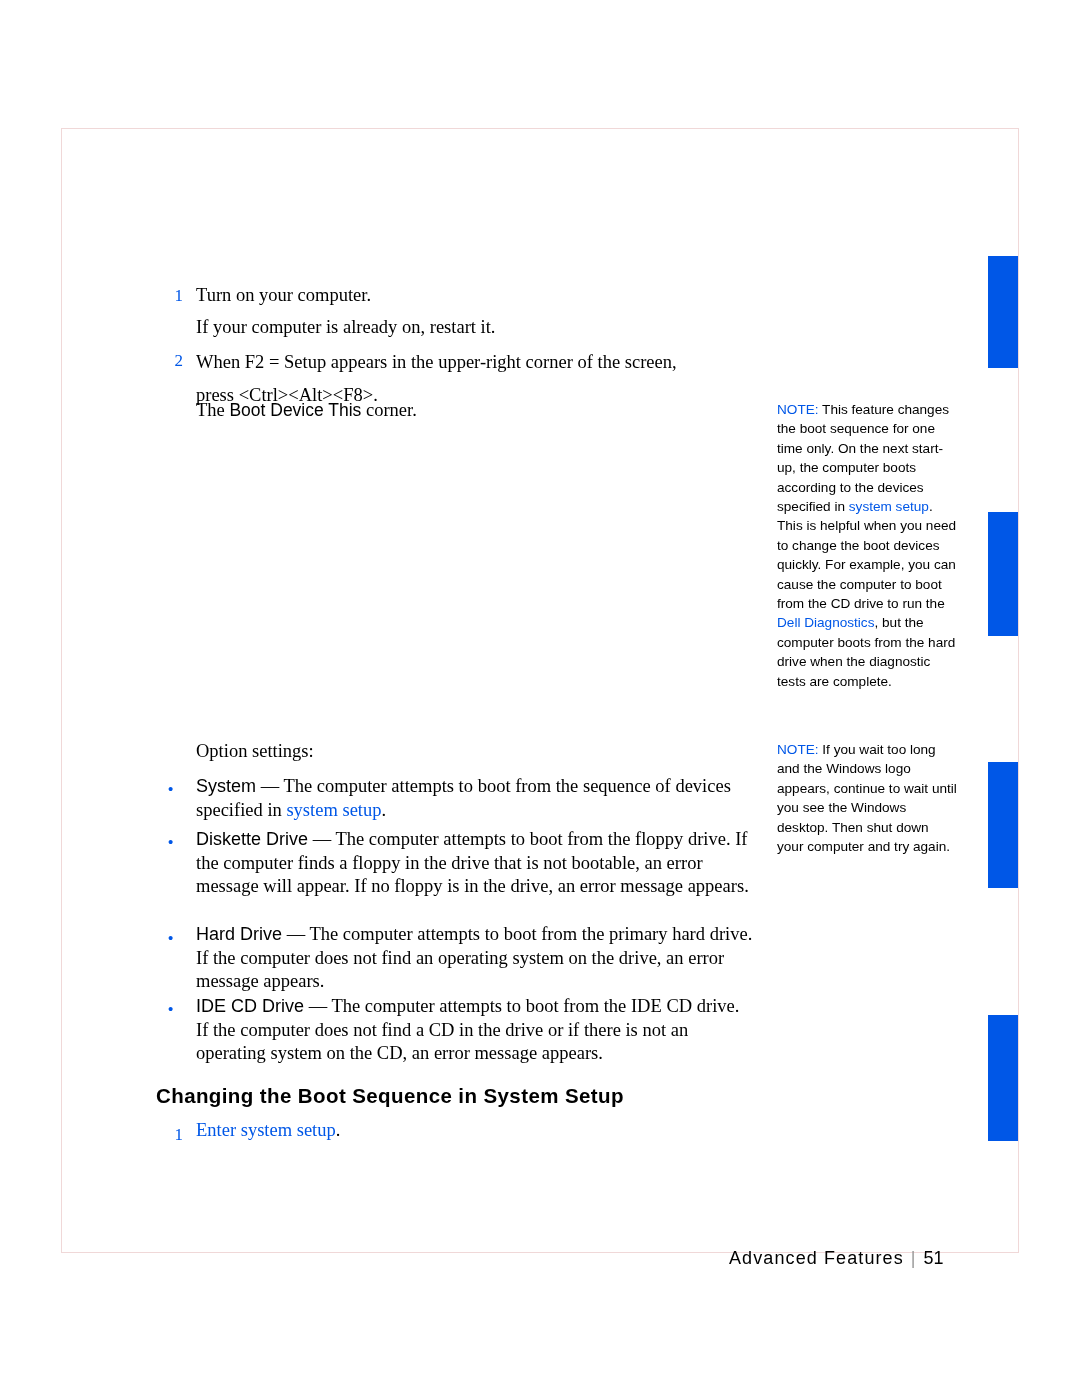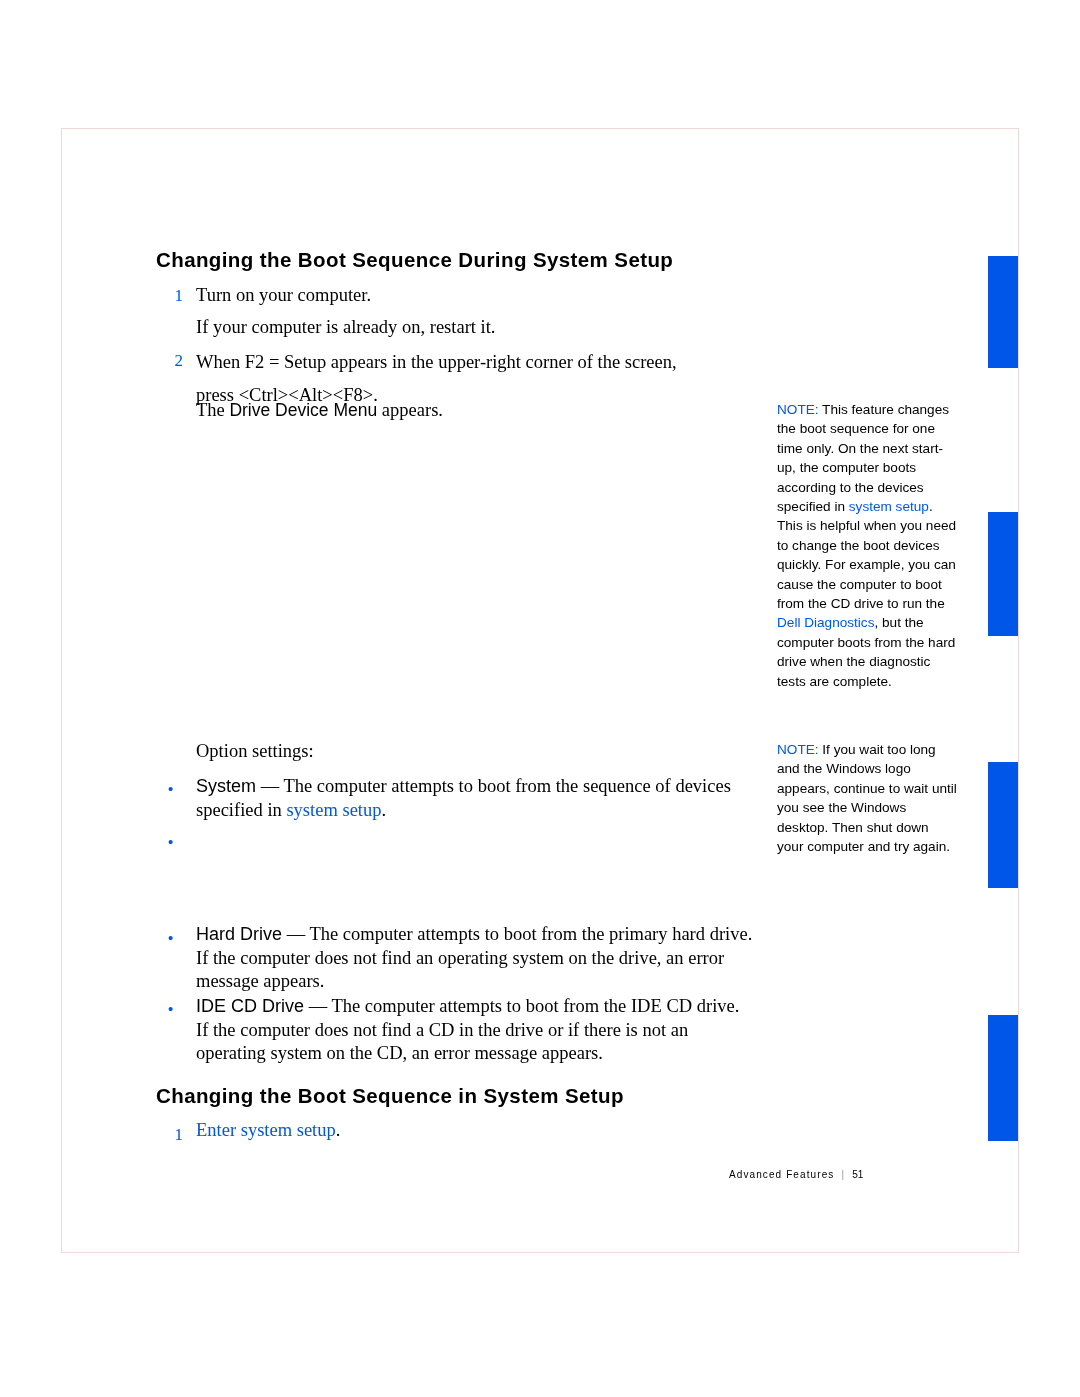--- a/index.html
+++ b/index.html
@@ -100,65 +100,67 @@
     line-height: 19.4px;
     color: #000;
   }
   .note .lbl { color: #0057e7; text-align: center; }
   .note .lnk { color: #0057e7; }
 
   
   .footer {
     position: absolute;
     left: 729px;
-    top: 1169px;
+    top: 1248px;
     font-family: "Liberation Sans", sans-serif;
-    font-size: 10px;
+    font-size: 18px;
     letter-spacing: 1.1px;
     color: #000;
   }
   .footer .bar { color: #9a9a9a; padding: 0 7px; }
   .footer .pg { letter-spacing: 0; }
 </style>
 </head>
 <body>
 
 <div class="page">
 
   <div class="page-frame"></div>
 
   <div class="tab t1"></div>
   <div class="tab t2"></div>
   <div class="tab t3"></div>
   <div class="tab t4"></div>
 
-  <h2 class="sect h-main">Changing the Boot Sequence During System Setup</h2>
 
   <div class="num" style="left:167px; top:286px;">1</div>
   <div class="body-txt" style="left:196px; top:315px; width:560px;">If your computer is already on, restart it.</div>
 
   <div class="body-txt" style="left:196px; top:283px; width:560px;">Turn on your computer.</div>
 
   <div class="num" style="left:167px; top:351px;">2</div>
   <div style="position:absolute; left:196px; top:346px; width:505px; font-family:'Liberation Serif',serif; font-size:18.5px; line-height:33px;">
     <span>When F2 = Setup appears in the upper-right corner of the screen, press &lt;Ctrl&gt;&lt;Alt&gt;&lt;F8&gt;.</span>
   </div>
 
   <div style="position:absolute; left:196px; top:400px; width:520px; font-family:'Liberation Serif',serif; font-size:18.5px;">
-    <span>The </span><span class="sans">Drive Device Menu</span><span> appears.</span>
+    <span>The </span><span class="sans">Boot Device This</span><span> corner.</span>
   </div>
 
   <div class="body-txt" style="left:196px; top:739px;">Option settings:</div>
 
   <div class="bullet" style="left:168px; top:780px;">•</div>
   <div class="opt" style="left:196px; top:775px;">
     <span class="term">System</span><span> — The computer attempts to boot from the sequence of devices specified in </span><span class="blue">system setup</span><span>.</span>
   </div>
 
   <div class="bullet" style="left:168px; top:833px;">•</div>
+  <div class="opt" style="left:196px; top:828px;">
+    <span class="term">Diskette Drive</span><span> — The computer attempts to boot from the floppy drive. If the computer finds a floppy in the drive that is not bootable, an error message will appear. If no floppy is in the drive, an error message appears.</span>
+  </div>
 
   <div class="bullet" style="left:168px; top:929px;">•</div>
   <div class="opt" style="left:196px; top:923px;">
     <span class="term">Hard Drive</span><span> — The computer attempts to boot from the primary hard drive. If the computer does not find an operating system on the drive, an error message appears.</span>
   </div>
 
   <div class="bullet" style="left:168px; top:1000px;">•</div>
   <div class="opt" style="left:196px; top:995px;">
     <span class="term">IDE CD Drive</span><span> — The computer attempts to boot from the IDE CD drive. If the computer does not find a CD in the drive or if there is not an operating system on the CD, an error message appears.</span>
   </div>

